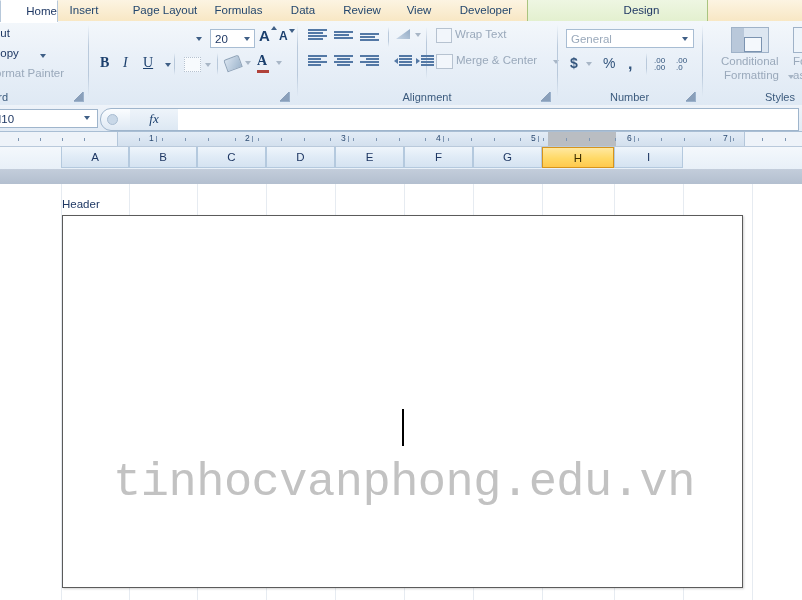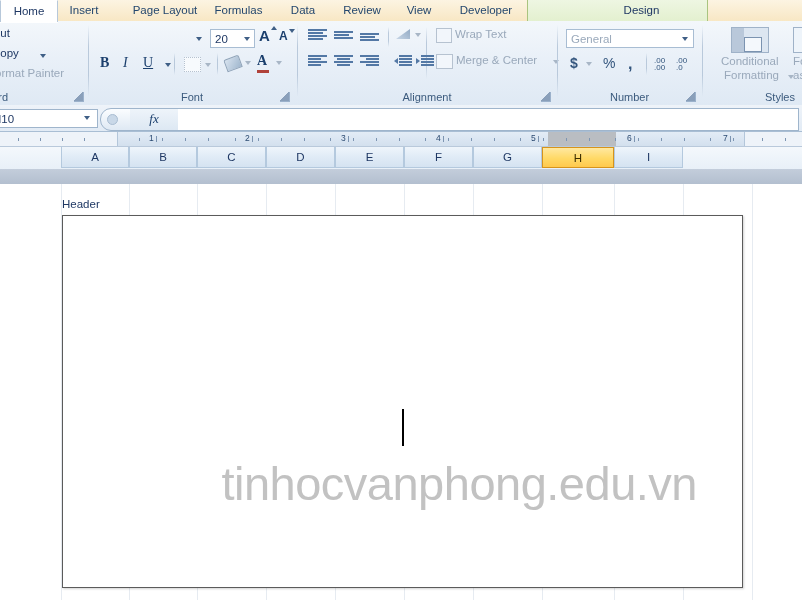--- a/index.html
+++ b/index.html
@@ -24,20 +24,21 @@
   .tab{
     position:absolute;top:0;height:21px;line-height:21px;
     text-align:center;font-size:11.5px;color:#24476e;
     z-index:2;cursor:default;white-space:nowrap;
   }
   .tab.active{
     background:#ffffff;color:#1f3864;
     border-left:1px solid #b7c8da;border-right:1px solid #b7c8da;
     border-top:1px solid #ffffff;
     box-shadow:0 1px 0 #ffffff;
+    text-align:right;
   }
   .tab.ctx{
     background:linear-gradient(to bottom,#eef6e2,#e3f0cf);
     border-left:1px solid #a9c47f;border-right:1px solid #a9c47f;
     color:#1f3864;
     padding-left:48px;
   }
 
   
   .ribbon{
@@ -173,22 +174,22 @@
   }
   .page{
     position:absolute;left:62px;top:215px;width:681px;height:373px;
     background:#ffffff;border:1px solid #5b5b5b;box-sizing:border-box;
     box-shadow:1px 1px 2px rgba(0,0,0,.18);
   }
   .caret-bar{
     position:absolute;left:402px;top:409px;width:1.6px;height:37px;background:#000000;
   }
   .watermark{
-    position:absolute;left:110px;top:455px;width:586px;text-align:right;
-    font-family:Liberation Sans, sans-serif;
+    position:absolute;left:110px;top:455px;width:586px;text-align:center;
+    font-family:Liberation Mono, monospace;
     font-size:47px;color:#c2c2c2;white-space:nowrap;letter-spacing:-.5px;
   }
 </style>
 </head>
 <body>
 
 <div id="app">
 
   <div class="tabbar">
     <div class="tab active" style="left:0px;width:56px;">Home</div>
@@ -255,21 +256,20 @@
       <div class="btn" style="left:136px;top:34px;">
         <span style="position:absolute;left:0;top:2px;width:14px;height:11px;background:linear-gradient(135deg,#d8e3ef,#9fb6cd);border:1px solid #8fa3b8;border-radius:2px 2px 0 0;transform:rotate(-20deg);"></span>
         <span class="car dim" style="left:20px;top:6px;"></span>
       </div>
       <div class="btn" style="left:168px;top:32px;">
         <span style="font-family:'Liberation Serif',serif;font-size:14px;font-weight:bold;color:#1b3f6d;">A</span>
         <span style="position:absolute;left:0;top:17px;width:12px;height:3px;background:#b0423a;"></span>
         <span class="car dim" style="left:19px;top:8px;"></span>
       </div>
 
-      <div class="group-title">Font</div>
       <div class="dialog-launcher" style="left:191px;"></div>
     </div>
     <div class="group-sep" style="left:297px;"></div>
 
     <div class="group" style="left:298px;width:258px;">
 
       <div class="alignicon" style="left:10px;top:8px;width:19px;height:13px;">
         <i style="top:0;width:19px;"></i>
           <i style="top:3px;width:15px;"></i>
           <i style="top:6px;width:19px;"></i>

